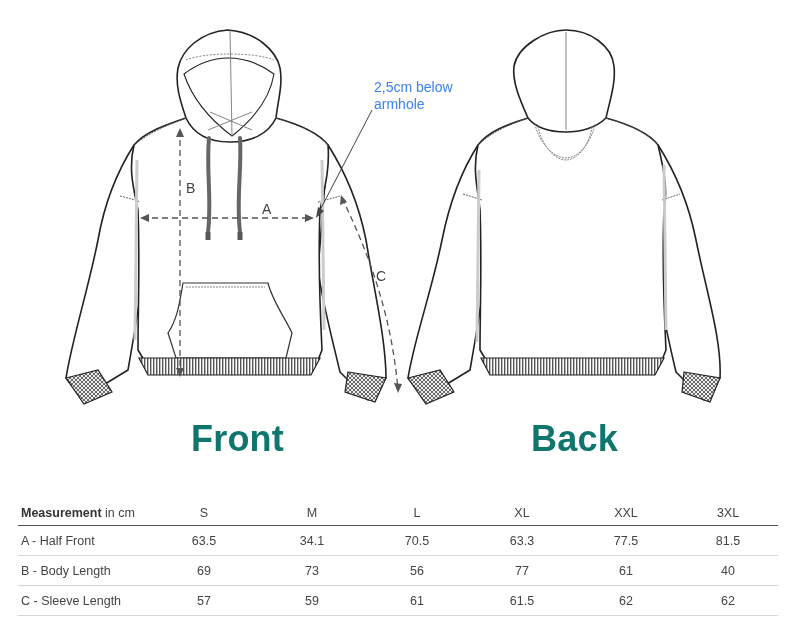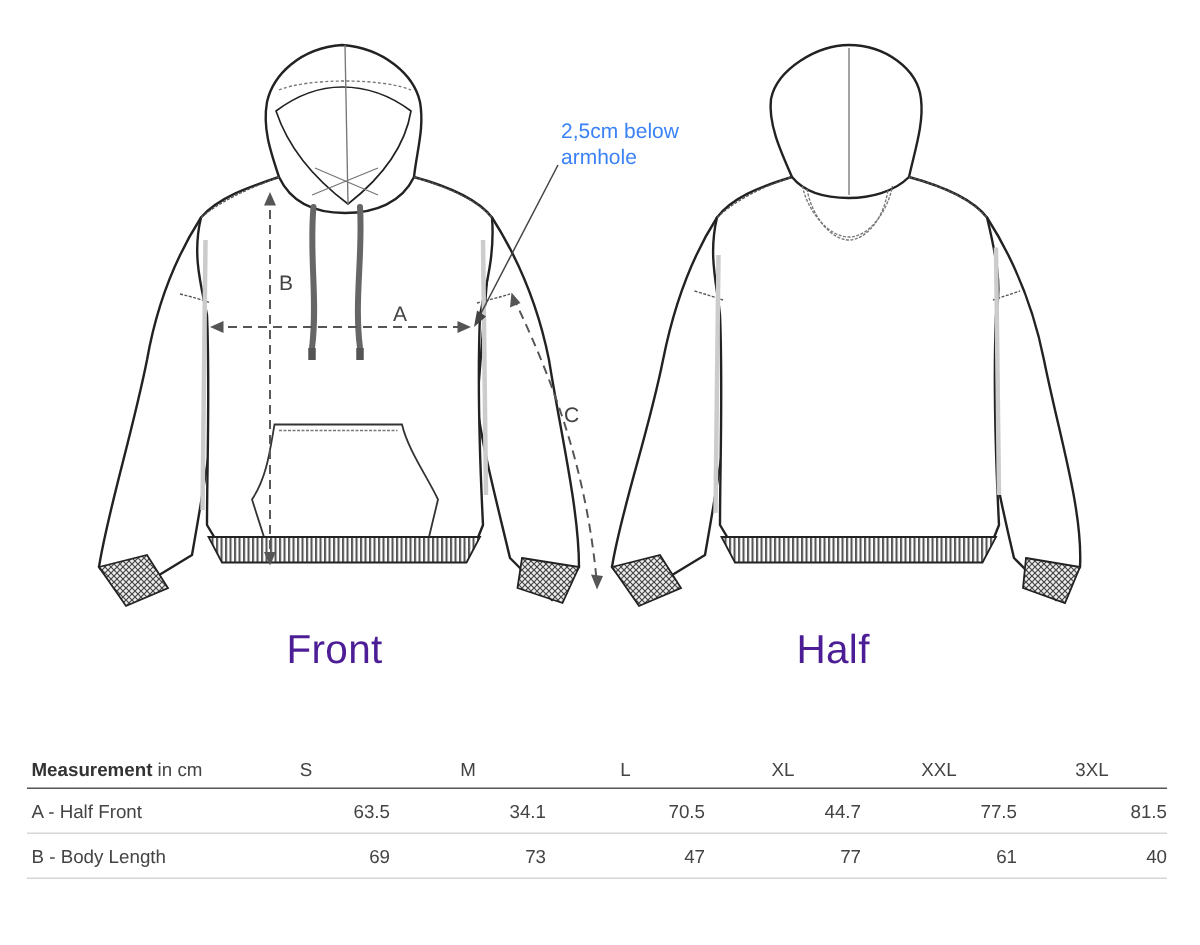--- a/index.html
+++ b/index.html
@@ -1,28 +1,28 @@
 <!DOCTYPE html>
 <html><head>
 <meta charset="utf-8">
 <style>
   html, body { margin: 0; padding: 0; background: #ffffff; }
   body { width: 800px; height: 630px; position: relative; overflow: hidden;
          font-family: "Liberation Sans", "DejaVu Sans", sans-serif; color: #333; }
   .figure { position: absolute; left: 0; top: 0; width: 800px; height: 470px; }
   .figure svg { position: absolute; left: 0; top: 0; }
-  .view-title { position: absolute; top: 418px; font-size: 27px; color: #4c1d95; letter-spacing: 0.2px; }
+  .view-title { position: absolute; top: 418px; font-size: 36px; color: #0f766e; letter-spacing: 0.2px; font-weight: bold; }
   .view-front { left: 191px; }
   .view-back { left: 531px; }
   .annotation { position: absolute; left: 374px; top: 79px; font-size: 14px; line-height: 17px; color: #3b82f6; }
   .dim-label { position: absolute; font-size: 14px; color: #444; }
   .size-table { position: absolute; left: 18px; top: 500px; width: 760px; border-collapse: collapse; font-size: 12.5px; color: #444; }
   .size-table th { font-weight: normal; height: 25px; text-align: center; padding: 0; border-bottom: 1.6px solid #555; vertical-align: middle; }
   .size-table th.first { text-align: left; padding-left: 3px; margin-top: 15px; }
-  .size-table td { height: 29px; text-align: right; border-bottom: 1px solid #d6d6d6; padding: 0; }
+  .size-table td { height: 29px; text-align: center; border-bottom: 1px solid #d6d6d6; padding: 0; }
   .size-table td.first { text-align: left; padding-left: 3px; }
   .bold { font-weight: bold; color: #333; }
 </style>
 </head>
 <body>
 
 <div class="figure">
   <svg width="800" height="470" viewBox="0 0 800 470">
     <defs>
       <pattern id="rib" width="3" height="6" patternUnits="userSpaceOnUse">
@@ -118,21 +118,21 @@
   <div class="dim-label" style="left:262px; top:201px;">A</div>
   <div class="dim-label" style="left:186px; top:180px;">B</div>
   <div class="dim-label" style="left:376px; top:268px;">C</div>
 
   <div class="annotation">
     <div>2,5cm below</div>
     <div>armhole</div>
   </div>
 
   <div class="view-title view-front">Front</div>
-  <div class="view-title view-back">Half</div>
+  <div class="view-title view-back">Back</div>
 </div>
 
 <table class="size-table">
   <colgroup>
     <col style="width:130px">
       <col style="width:112px">
       <col style="width:104px">
       <col style="width:106px">
       <col style="width:104px">
       <col style="width:104px">
@@ -148,27 +148,36 @@
       <th>XXL</th>
       <th>3XL</th>
     </tr>
   </thead>
   <tbody>
     <tr>
       <td class="first">A - Half Front</td>
       <td>63.5</td>
       <td>34.1</td>
       <td>70.5</td>
-      <td>44.7</td>
+      <td>63.3</td>
       <td>77.5</td>
       <td>81.5</td>
     </tr>
     <tr>
       <td class="first">B - Body Length</td>
       <td>69</td>
       <td>73</td>
-      <td>47</td>
+      <td>56</td>
       <td>77</td>
       <td>61</td>
       <td>40</td>
+    </tr>
+    <tr>
+      <td class="first">C - Sleeve Length</td>
+      <td>57</td>
+      <td>59</td>
+      <td>61</td>
+      <td>61.5</td>
+      <td>62</td>
+      <td>62</td>
     </tr>
   </tbody>
 </table>
 
 </body></html>

